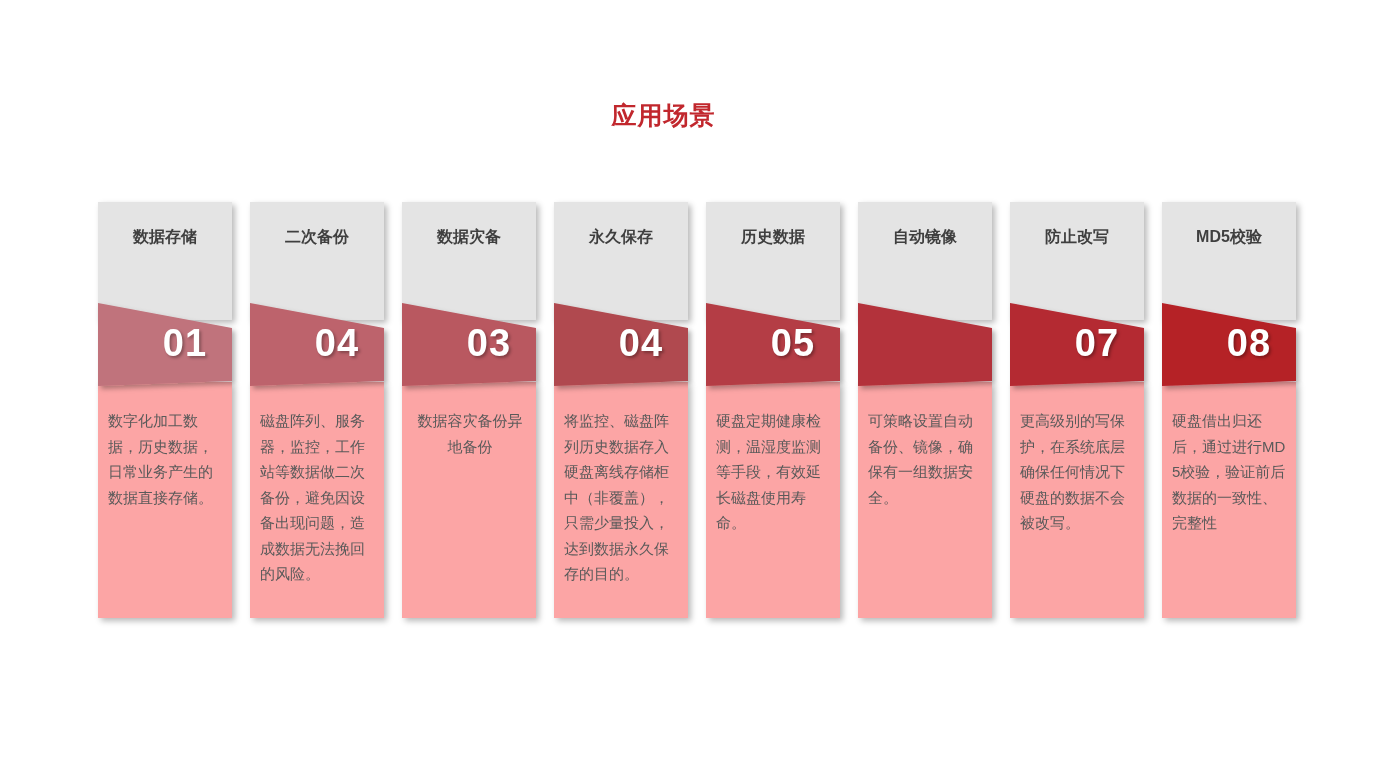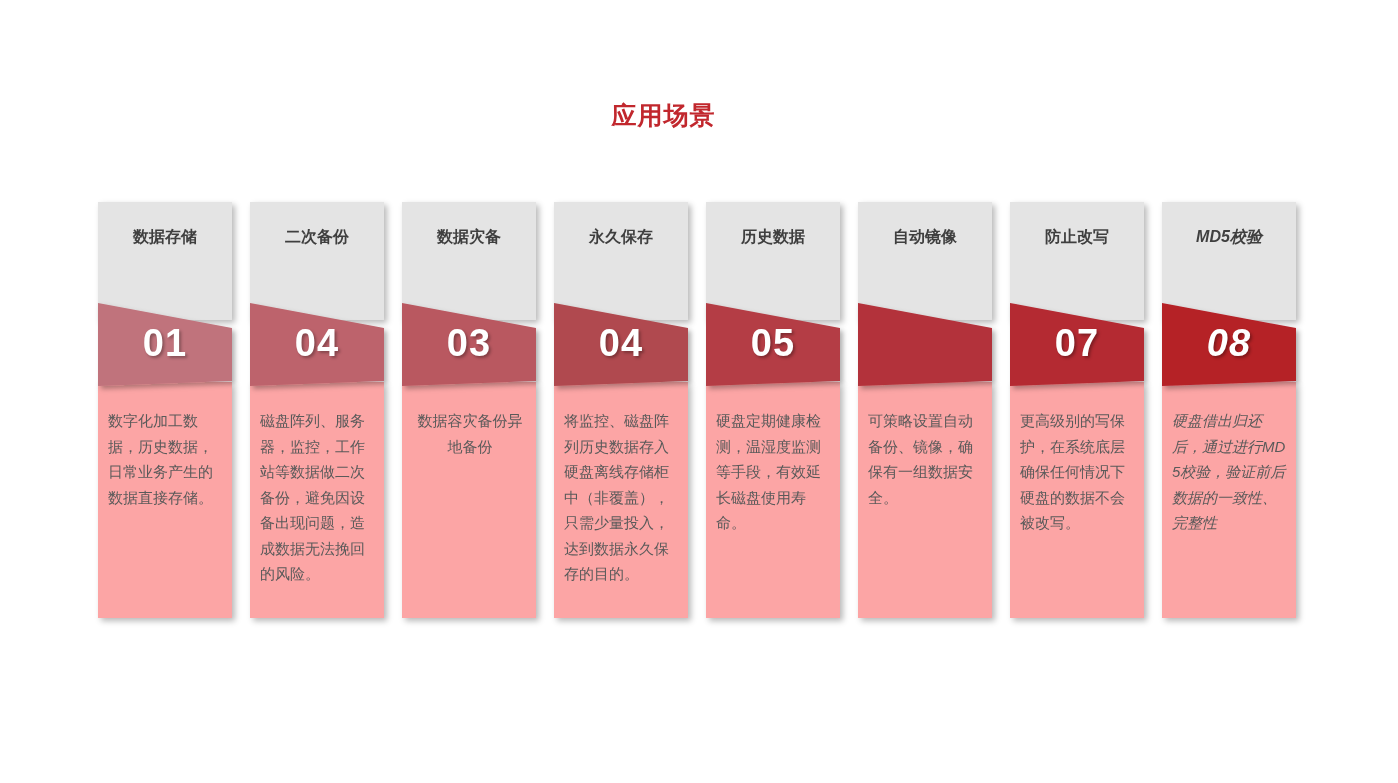--- a/index.html
+++ b/index.html
@@ -122,20 +122,21 @@
     left: 0;
     top: 118px;
     width: 134px;
     text-align: center;
     font-size: 38px;
     font-weight: bold;
     color: #ffffff;
     line-height: 46px;
     letter-spacing: 1px;
     text-shadow: 2px 2px 3px rgba(0,0,0,0.30);
+    padding-left: 20px;
   }
 </style>
 </head>
 <body>
 
 <div id="slide">
 
   <div id="slide-title">应用场景</div>
 
   <div id="columns">
@@ -264,21 +265,21 @@
             <defs>
               <filter id="sh6" x="-30%" y="-30%" width="180%" height="180%">
                 <feDropShadow dx="3" dy="3" stdDeviation="2.5" flood-color="#000000" flood-opacity="0.30"></feDropShadow>
               </filter>
             </defs>
             <polygon points="0,5 134,30 134,83 0,88" fill="#B42A32" filter="url(#sh6)"></polygon>
           </svg>
         </div>
         <div class="col-num">07</div>
       </div>
-      <div class="column" style="left: 1064px; font-style: italic;">
+      <div class="column" style="left: 1064px;">
         <div class="col-head">
           <div class="col-head-label">MD5校验</div>
         </div>
         <div class="col-body">
           <div class="col-body-text">硬盘借出归还后，通过进行MD5校验，验证前后数据的一致性、完整性</div>
         </div>
         <div class="col-band">
           <svg viewBox="0 0 138 92" xmlns="http://www.w3.org/2000/svg">
             <defs>
               <filter id="sh7" x="-30%" y="-30%" width="180%" height="180%">

